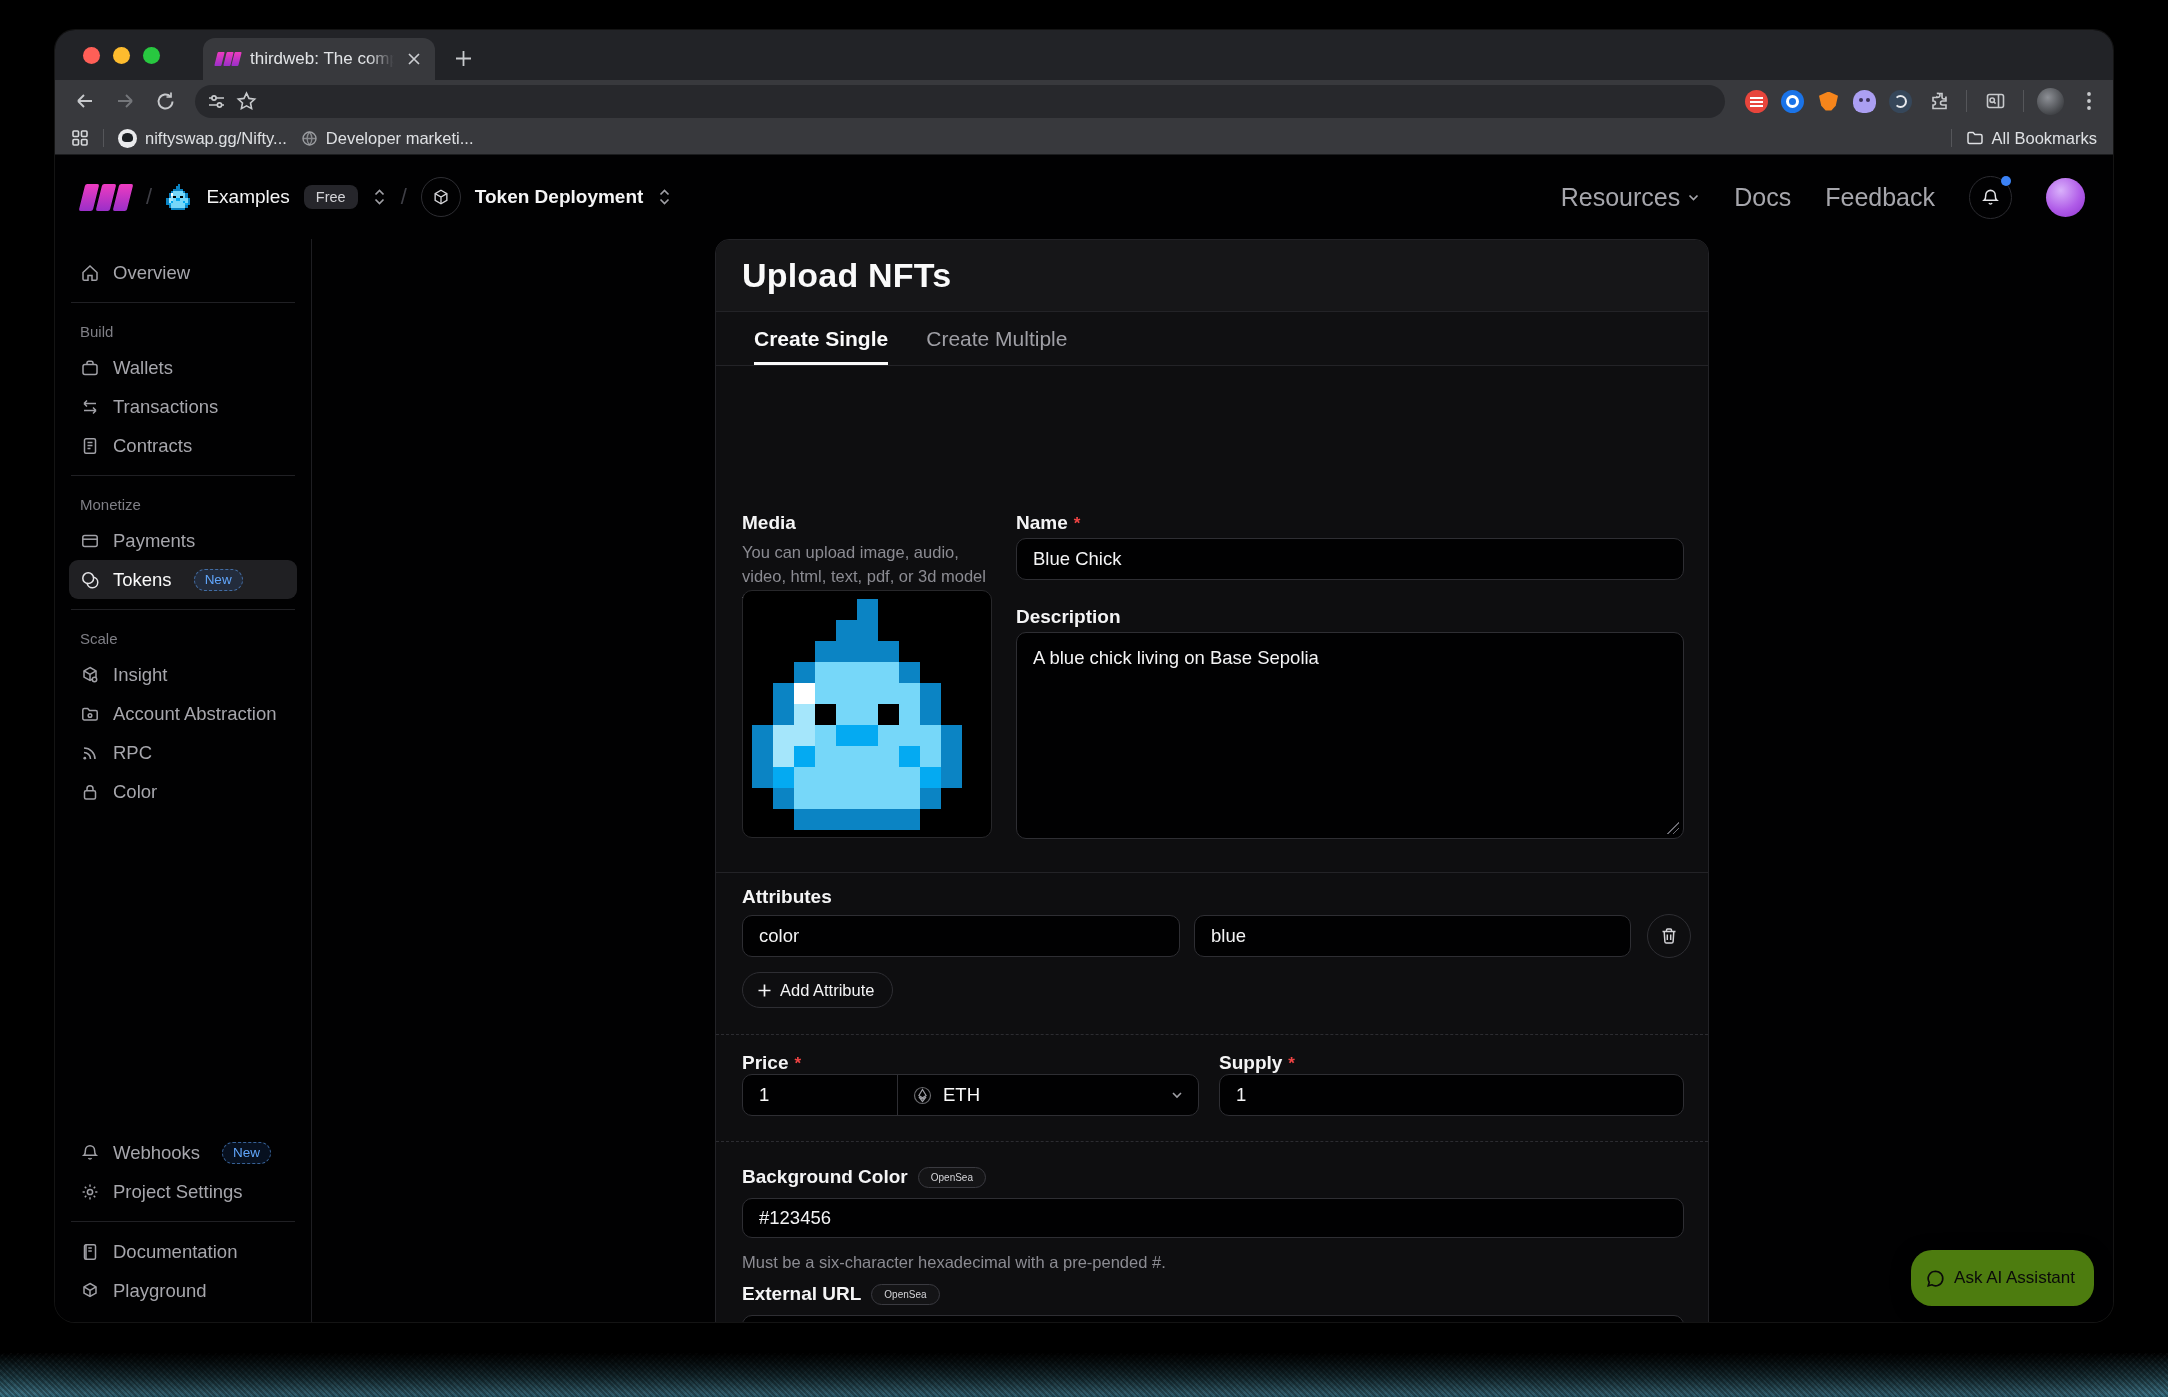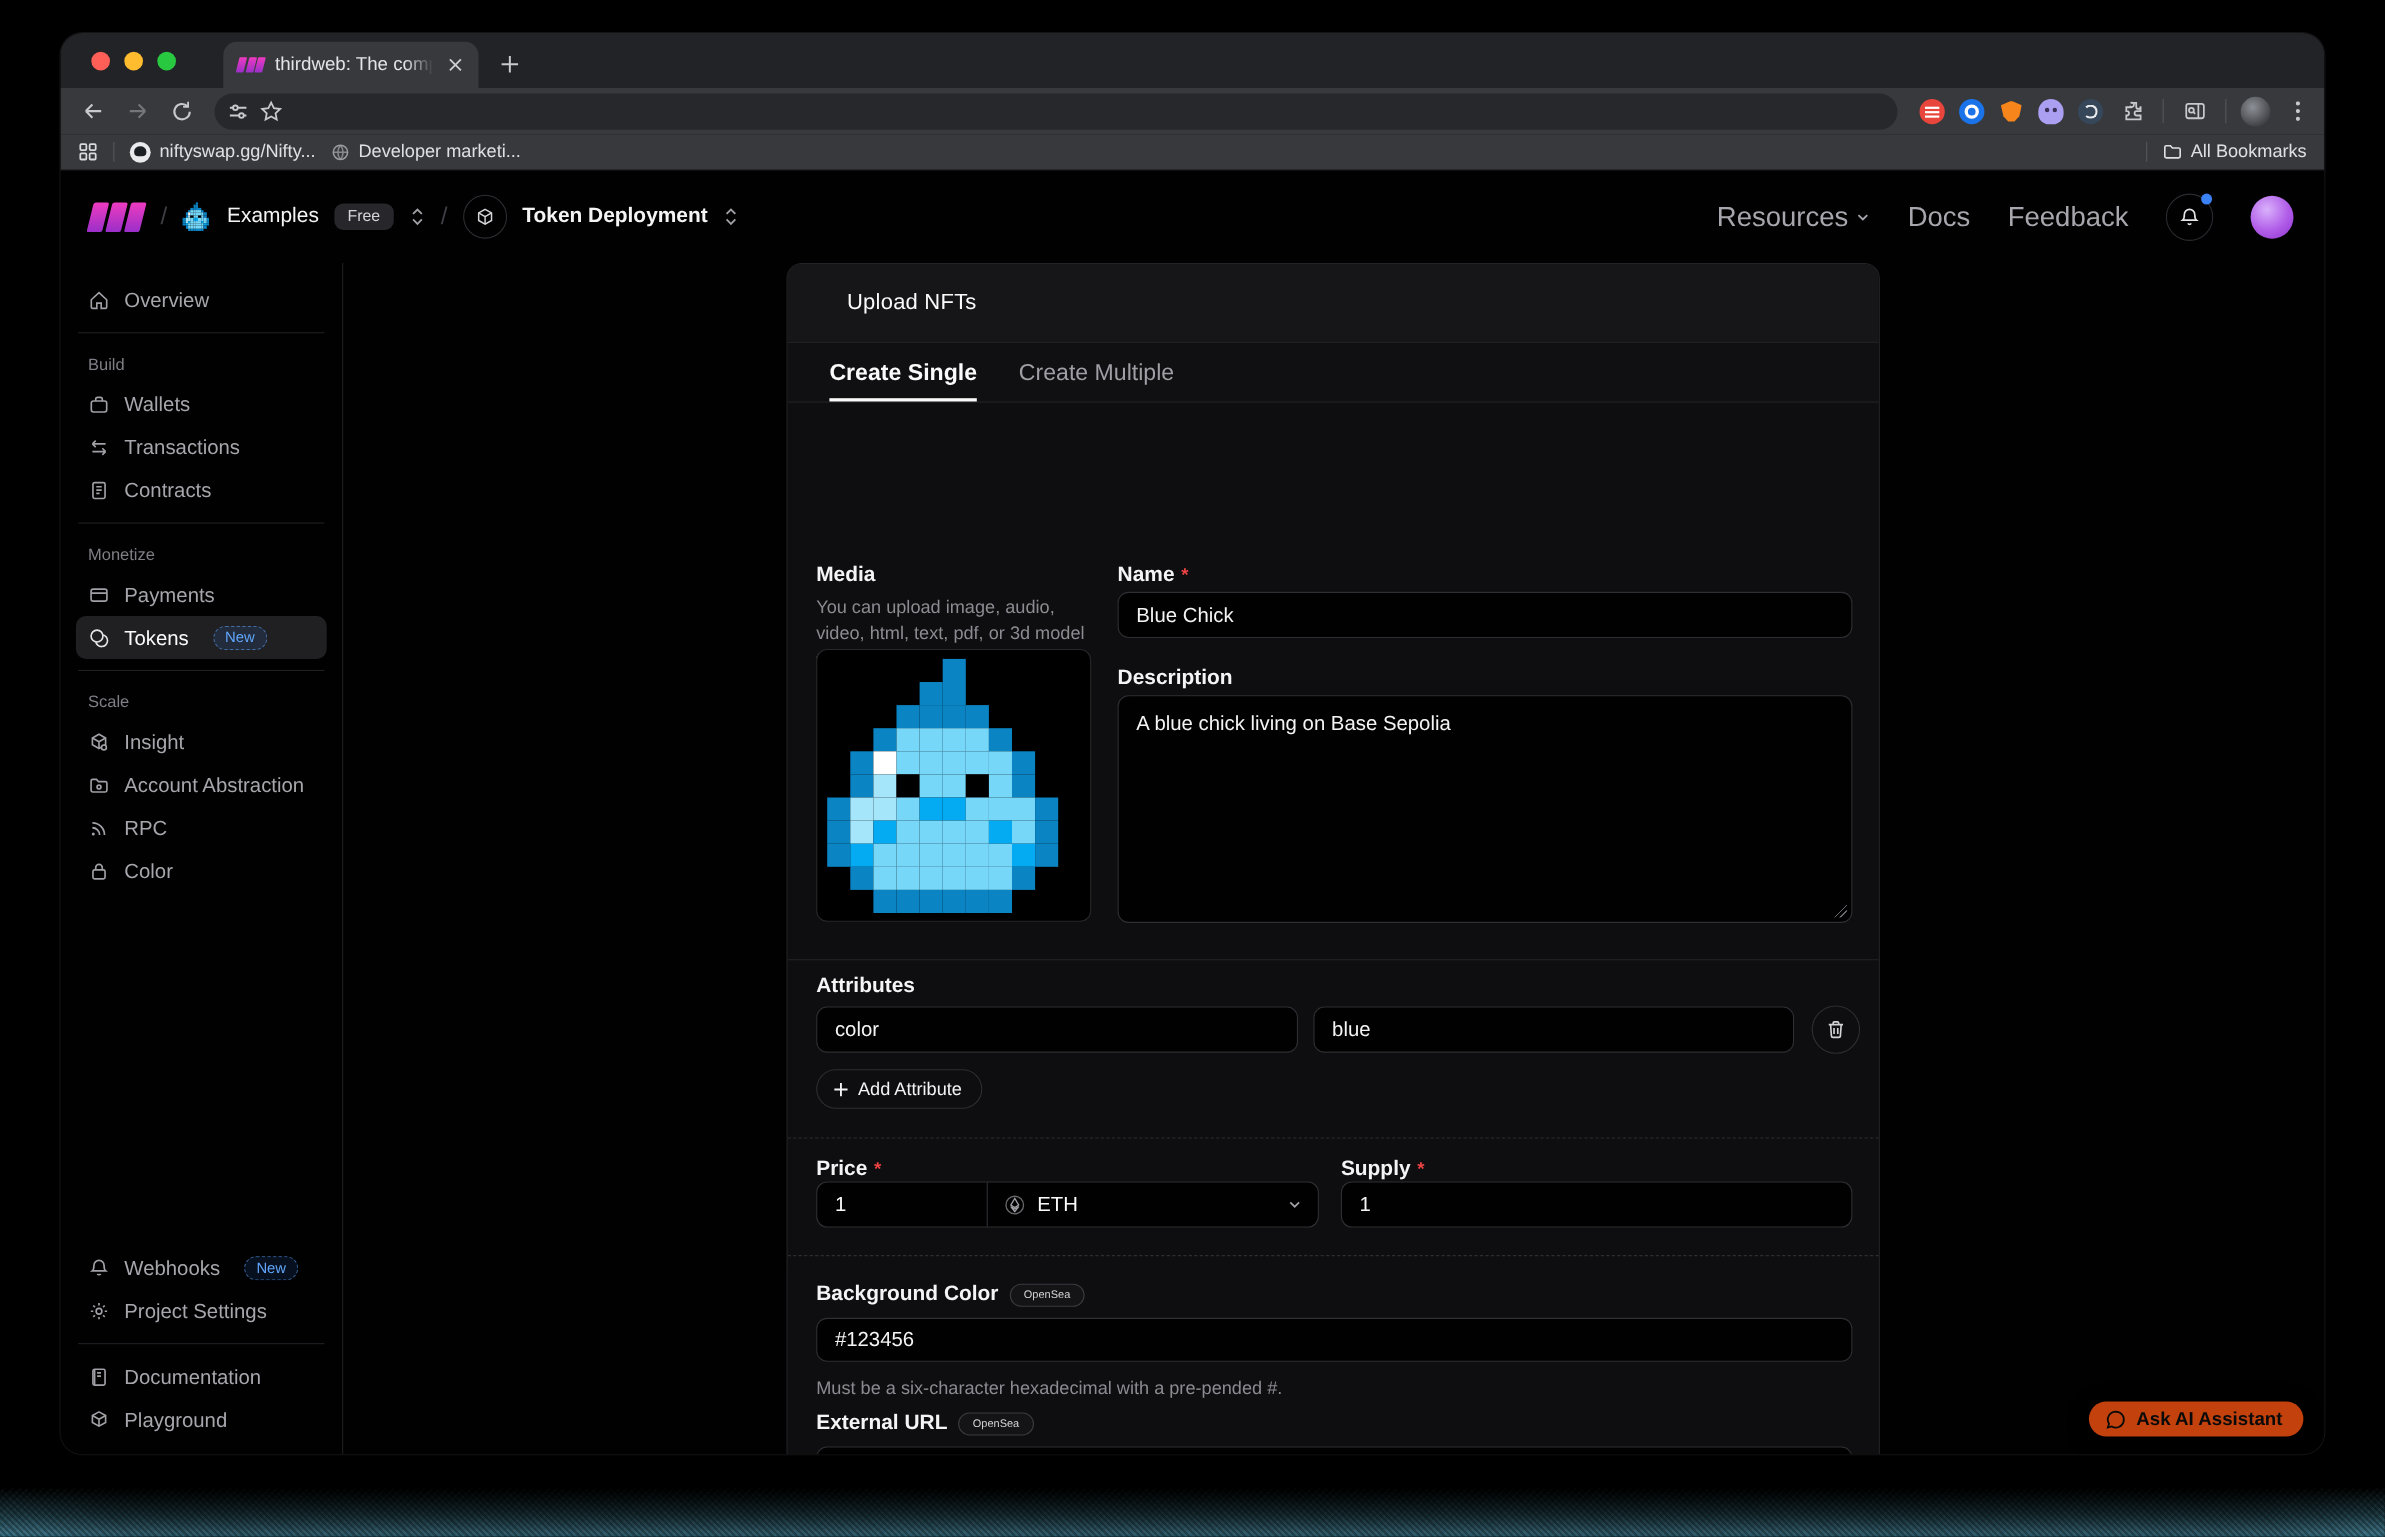--- a/index.html
+++ b/index.html
@@ -103,21 +103,21 @@
   .side-title { font-size:15px; color:#7f7f86; padding:10px 11px 8px; }
   .side-div { border-top:1px solid #202024; margin:10px 2px; }
   .badge-new { font-size:13.5px; color:#60a5fa; background:rgba(59,130,246,.12);
     border:1px dashed rgba(96,165,250,.55); border-radius:999px; padding:2.5px 10px; margin-left:9px; }
   .side-bottom { margin-top:auto; }
 
   
   .card { position:absolute; left:660px; top:84px; width:994px; height:1110px; background:#0e0e10;
     border:1px solid #232327; border-radius:14px; overflow:hidden; }
   .card-header { height:72px; background:#161618; border-bottom:1px solid #232327; display:flex; align-items:center; padding:0 26px; }
-  .card-title { font-size:20px; font-weight:400; letter-spacing:.2px;margin-left:28px; }
+  .card-title { font-size:34px; font-weight:700; letter-spacing:.2px; }
   .tabsrow { height:54px; border-bottom:1px solid #232327; background:#101012; display:flex; align-items:flex-end; padding:0 38px; gap:38px; }
   .ftab { position:relative; height:100%; display:flex; align-items:center; font-size:21px; color:#9f9fa5; }
   .ftab.active { color:#fafafa; font-weight:600; }
   .ftab.active::after { content:""; position:absolute; left:0; right:0; bottom:0; height:3px; background:#fafafa; }
 
   .cardbody { position:relative; height:983px; }
   .flabel { position:absolute; font-size:19px; font-weight:600; color:#f4f4f5; }
   .req { color:#ef4444; margin-left:6px; font-size:17px; }
   .helper { position:absolute; font-size:16.5px; color:#8b8b92; line-height:24px; }
 
@@ -143,22 +143,22 @@
     border-radius:10px; background:#010102; display:flex; align-items:center; }
   .price-num { width:155px; height:100%; display:flex; align-items:center; padding:0 16px; font-size:18.5px;
     border-right:1px solid #2e2e33; }
   .cur-select { flex:1; height:100%; display:flex; align-items:center; gap:10px; padding:0 14px; font-size:18.5px; }
   .eth-ic { color:#9f9fa5; display:flex; }
   .chev-end { margin-left:auto; color:#9f9fa5; display:flex; }
 
   .badge-os { display:inline-flex; align-items:center; border:1px solid #3a3a40; background:#141416;
     color:#d4d4d8; border-radius:999px; font-size:10px; padding:4px 12px; margin-left:10px; font-weight:400; }
 
-  .askai { position:absolute; right:19px; bottom:16px; height:32px; border-radius:21px; background:#c2410c;
-    color:#0a0a0a; display:flex; align-items:center; gap:9px; padding:0 19px 0 15px; font-size:17px; font-weight:700;
+  .askai { position:absolute; right:19px; bottom:16px; height:56px; border-radius:21px; background:#4d7c0f;
+    color:#0a0a0a; display:flex; align-items:center; gap:9px; padding:0 19px 0 15px; font-size:17px; font-weight:400;
     border:none; font-family:"Liberation Sans", sans-serif; box-shadow:0 4px 18px rgba(0,0,0,.5); }
 
   svg { display:block; }
 </style>
 </head>
 <body>
 
 <div class="wallpaper"></div>
 
 <div class="window">

